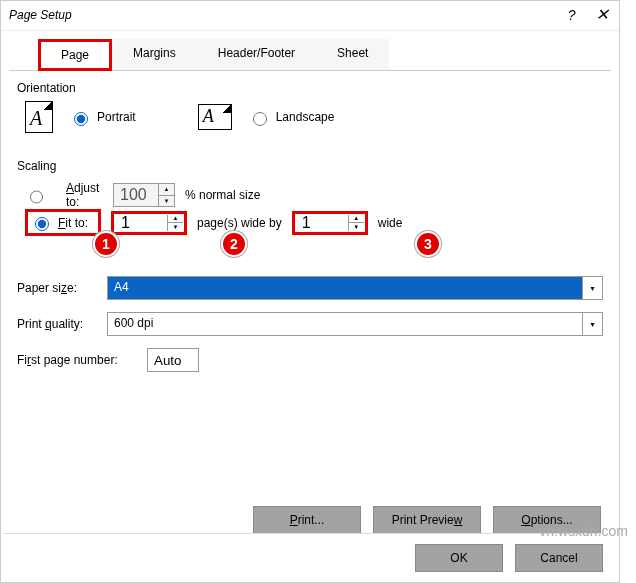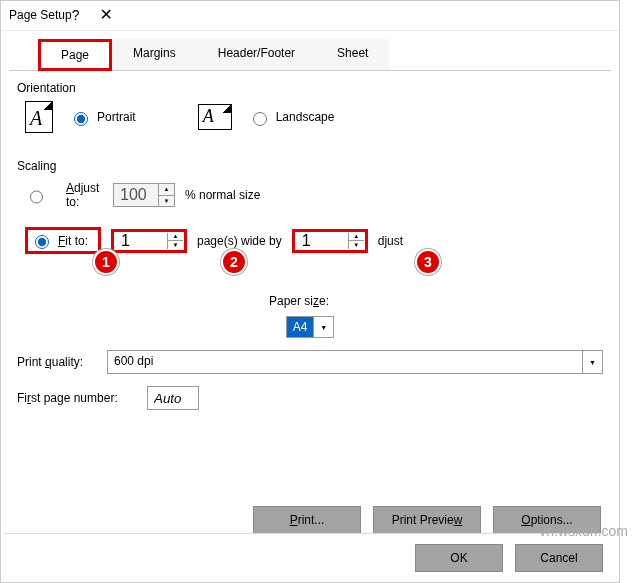--- a/index.html
+++ b/index.html
@@ -17,24 +17,25 @@
   .dialog {
     border: 1px solid #ccc;
     width: 620px;
     height: 583px;
     background: #fff;
     position: relative;
   }
   .title-bar {
     display: flex;
     align-items: center;
-    justify-content: flex-start;
+    justify-content: space-between;
     padding: 6px 10px 8px 8px;
     border-bottom: 1px solid #eee;
     height: 30px;
+    font-style: italic;
   }
   .title-bar .title {
     font-size: 12px;
   }
   .title-bar .controls {
     display: flex;
     align-items: center;
     gap: 20px;
   }
   .title-bar .help, .title-bar .close {
@@ -188,21 +189,20 @@
     align-items: center;
     justify-content: center;
     cursor: pointer;
     font-size: 8px;
   }
   .textin {
     border: 1px solid #999;
     height: 24px;
     padding: 3px 6px;
     width: 52px;
-    font-style: italic;
   }
   .bottom-buttons {
     position: absolute;
     bottom: 48px;
     right: 18px;
     display: flex;
     gap: 12px;
   }
   .ok-cancel {
     position: absolute;
@@ -297,49 +297,49 @@
         <div class="spinner disabled">
           <input disabled="" value="100" style="">
           <div class="btns">
               <div>▲</div>
               <div>▼</div>
             </div>
         </div>
         <span>% normal size</span>
       </div>
 
-      <div class="scaling-row" style="margin-top:18px; position:relative;">
+      <div class="scaling-row" style="margin-top:0; position:relative;">
         <label class="radio-label red-box" style="padding:2px 6px 2px 2px; width:76px;">
           <input type="radio" name="scale" checked="" style="">
           <span><span class="underline-key">F</span>it to:</span>
         </label>
         <div class="spinner red-box" style="padding:1px;">
           <input style="width: 52px;" value="1">
           <div class="btns">
               <div>▲</div>
               <div>▼</div>
             </div>
         </div>
         <span>page(s) wide by</span>
         <div class="spinner red-box" style="padding:1px;">
           <input style="width: 52px;" value="1">
           <div class="btns">
               <div>▲</div>
               <div>▼</div>
             </div>
         </div>
-        <span>djust</span>
+        <span>wide</span>
 
         <div class="callout" style="left:68px; top:22px;">1</div>
         <div class="callout" style="left:196px; top:22px;">2</div>
         <div class="callout" style="left:390px; top:22px;">3</div>
       </div>
     </div>
 
-    <div class="field-row" style="margin-top:40px;flex-direction:column;">
+    <div class="field-row" style="margin-top:40px;">
       <span class="label">Paper si<span class="underline-key">z</span>e:</span>
       <div class="combo">
         <div class="value highlighted">A4</div>
         <div class="drop">▾</div>
       </div>
     </div>
 
     <div class="field-row">
       <span class="label">Print <span class="underline-key">q</span>uality:</span>
       <div class="combo">

